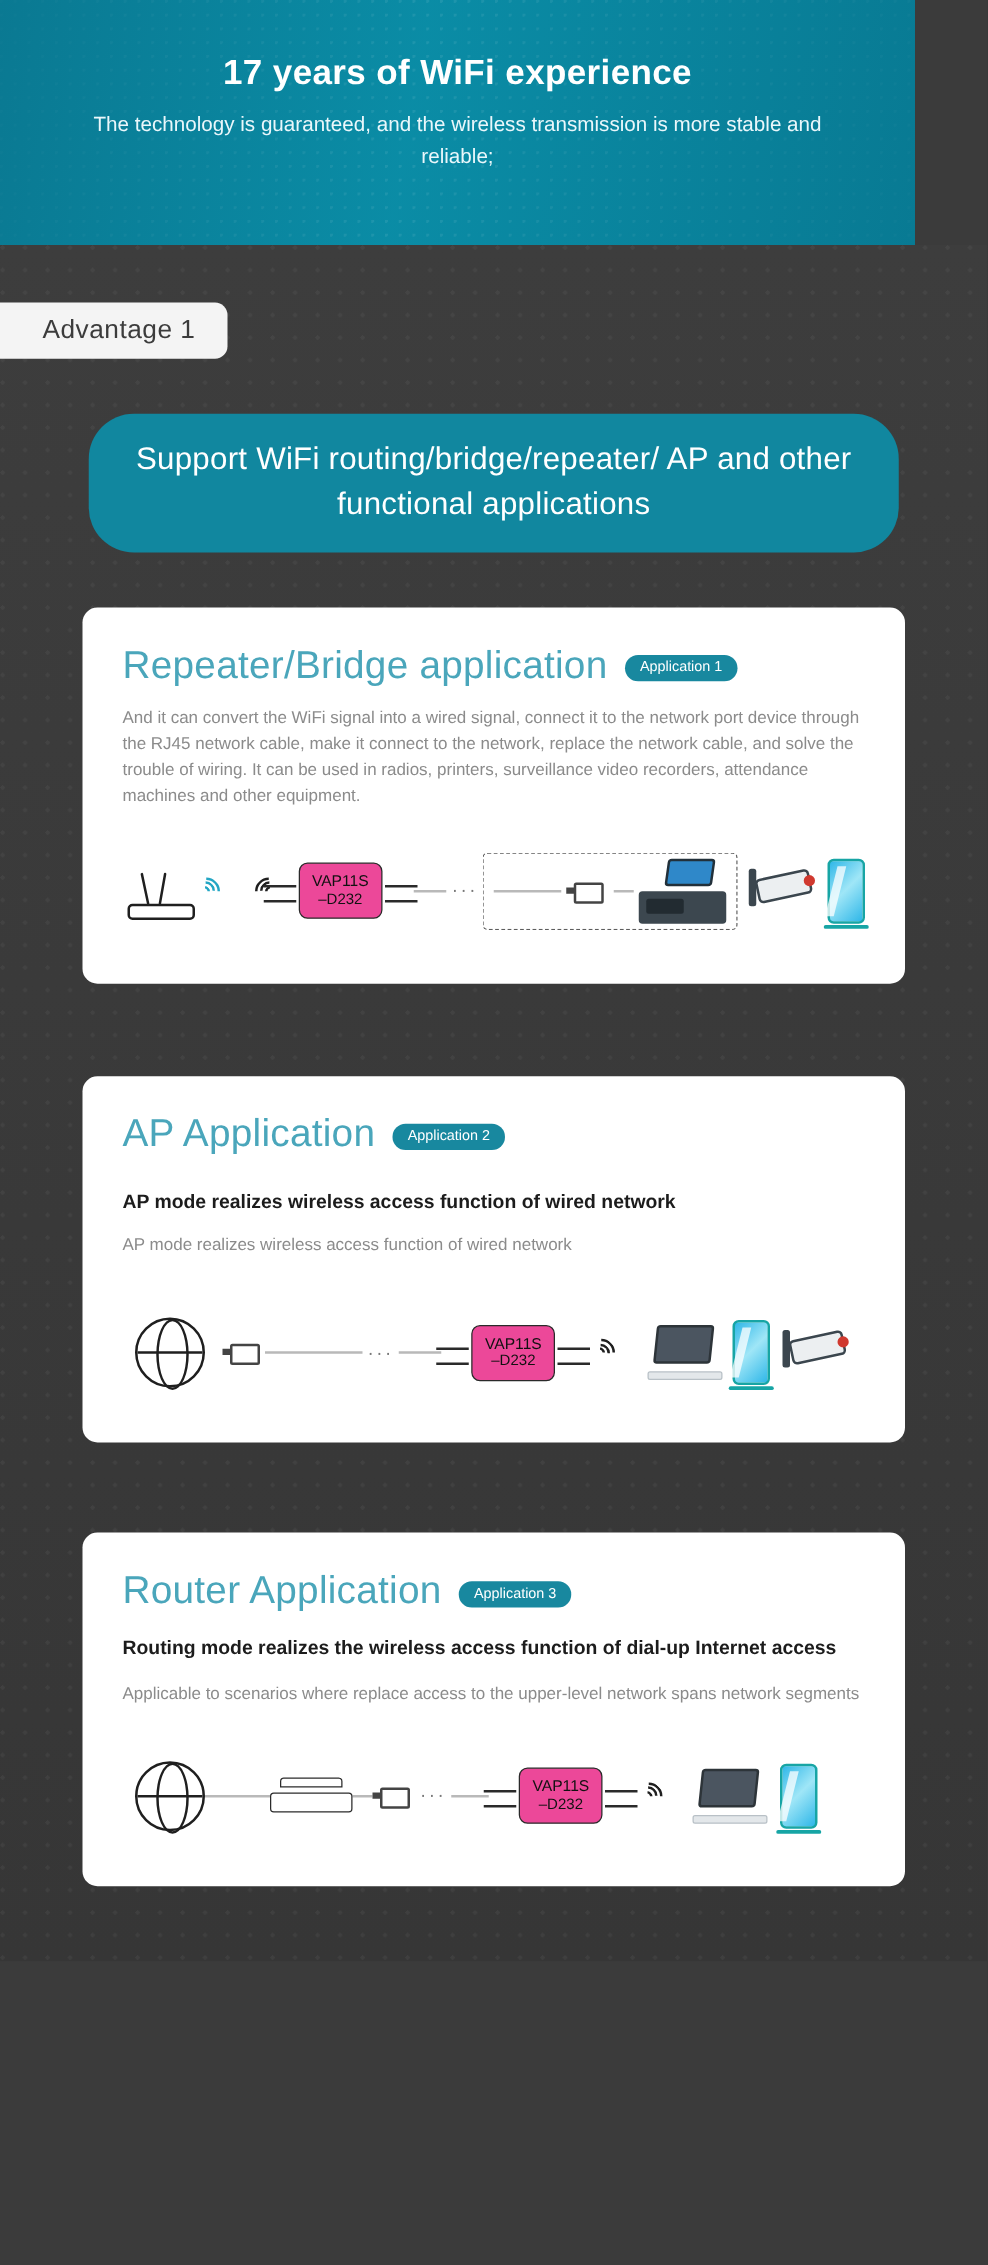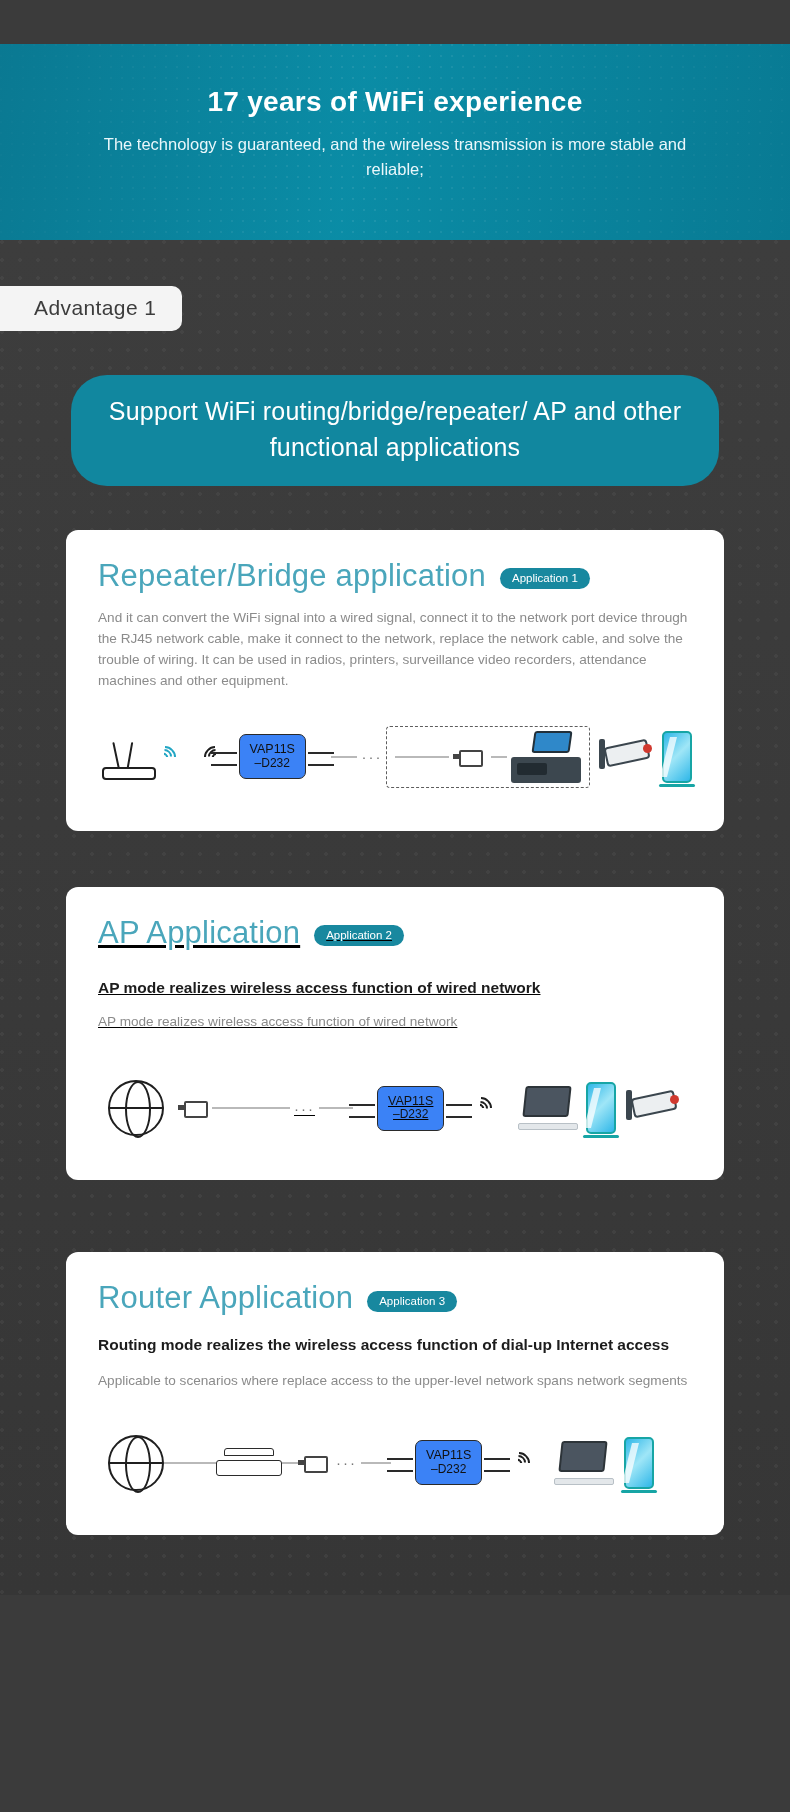--- a/index.html
+++ b/index.html
@@ -16,28 +16,27 @@
     width: 790px;
     min-height: 1812px;
     position: relative;
     background: #3b3b3b;
     overflow: hidden;
   }
 
   
   .hero {
     position: relative;
-    width: 790px;
+    width: 732px;
     height: 196px;
     background: #0b8ca6;
     background-image:
       radial-gradient(circle at 1px 1px, rgba(255,255,255,0.18) 1.2px, transparent 1.4px);
     background-size: 11px 11px;
     overflow: hidden;
-    margin-top: 44px;
   }
   .hero::before {
     content: "";
     position: absolute;
     left: 0; top: 0; right: 0; bottom: 0;
     background:
       linear-gradient(100deg, rgba(10,120,145,0.95) 0%, rgba(10,140,165,0.55) 45%, rgba(8,120,145,0.9) 100%);
   }
   .hero-inner {
     position: relative;
@@ -98,21 +97,21 @@
   }
 
   
   .card {
     width: 658px;
     margin: 44px auto 0;
     background: #ffffff;
     border-radius: 12px;
     padding: 28px 32px 26px;
   }
-  .card.second { margin-top: 56px; text-decoration: underline; }
+  .card.second { margin-top: 74px; }
   .card.third  { margin-top: 72px; }
 
   .card-head {
     display: flex;
     align-items: center;
     gap: 14px;
     text-align: right;
   }
   .card-title {
     font-size: 31px;
@@ -155,21 +154,21 @@
     margin-top: 18px;
     display: flex;
     align-items: center;
   }
   .diagram.d2 { height: 92px; margin-top: 30px; }
   .diagram.d3 { height: 92px; margin-top: 26px; }
 
   .dev-box {
     border: 1.6px solid #2a2a2a;
     border-radius: 7px;
-    background: #3b82f6;
+    background: #ec4899;
     padding: 7px 10px 8px;
     font-size: 12.5px;
     line-height: 1.15;
     color: #111;
     text-align: center;
     position: relative;
     z-index: 3;
     white-space: nowrap;
   }
   .dev-box small { display: block; font-size: 12px; }

